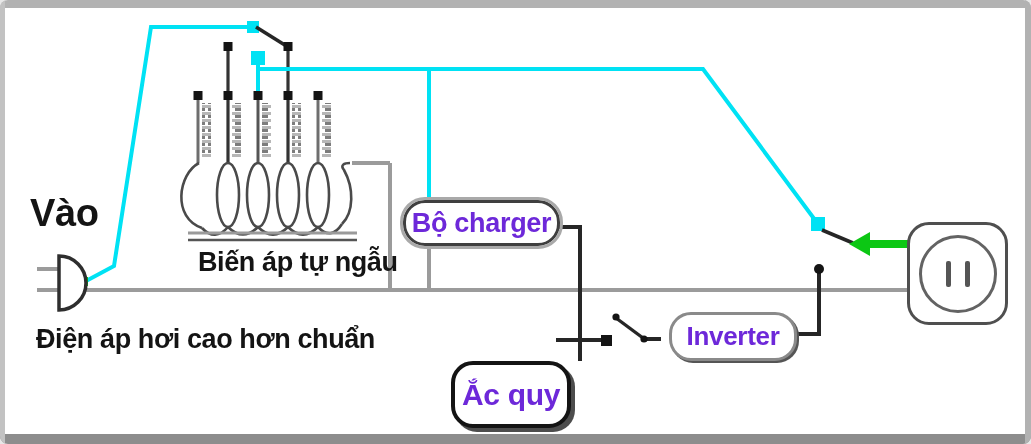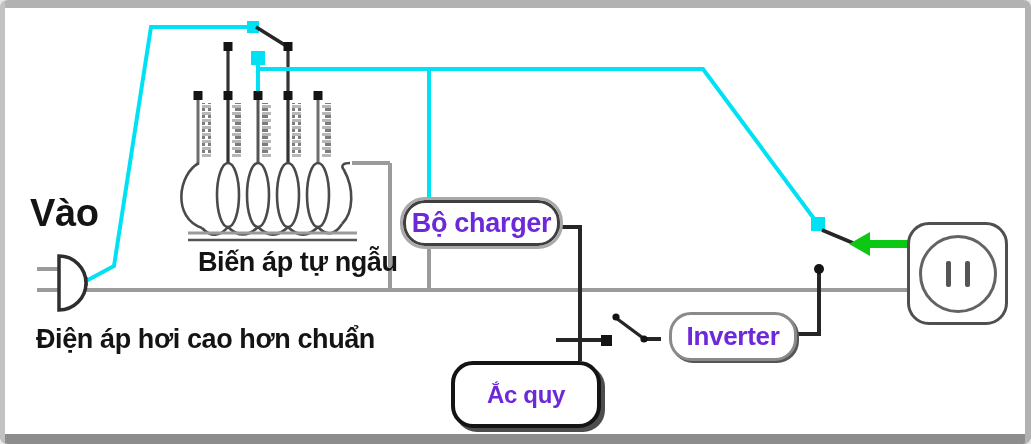--- a/index.html
+++ b/index.html
@@ -16,22 +16,22 @@
   svg.wires{position:absolute;left:0;top:0;z-index:1;}
   .box{
     position:absolute;z-index:3;background:#fff;box-sizing:border-box;
     display:flex;align-items:center;justify-content:center;
     color:#6d28d9;font-weight:600;letter-spacing:-0.3px;border-radius:22px;
   }
   .box.charger{left:403px;top:200px;width:157px;height:46px;
     border:3px solid #3f3f3f;outline:3px solid #a9a9a9;font-size:27px;}
   .box.inverter{left:659px;top:312px;width:128px;height:49px;
     border:3px solid #8a8a8a;box-shadow:2px 2px 0 #555;font-size:26px;margin-left:10px;}
-  .box.battery{left:451px;top:361px;width:150px;height:67px;
-    border:4px solid #141414;box-shadow:4px 4px 0 #4d4d4d;font-size:24px;}
+  .box.battery{left:451px;top:361px;width:120px;height:67px;
+    border:4px solid #141414;box-shadow:4px 4px 0 #4d4d4d;font-size:30px;}
   .box.socket{left:907px;top:222px;width:101px;height:103px;
     border:3px solid #4f4f4f;}
   .socket-circle{
     width:78px;height:78px;border:3px solid #636363;border-radius:50%;
     display:flex;align-items:center;justify-content:center;gap:14px;box-sizing:border-box;
   }
   .slot{width:5px;height:26px;background:#555;border-radius:2px;}
   .lbl{position:absolute;z-index:4;color:#141414;font-weight:600;
     letter-spacing:-0.4px;white-space:nowrap;}
   .lbl.big{font-size:38px;}

